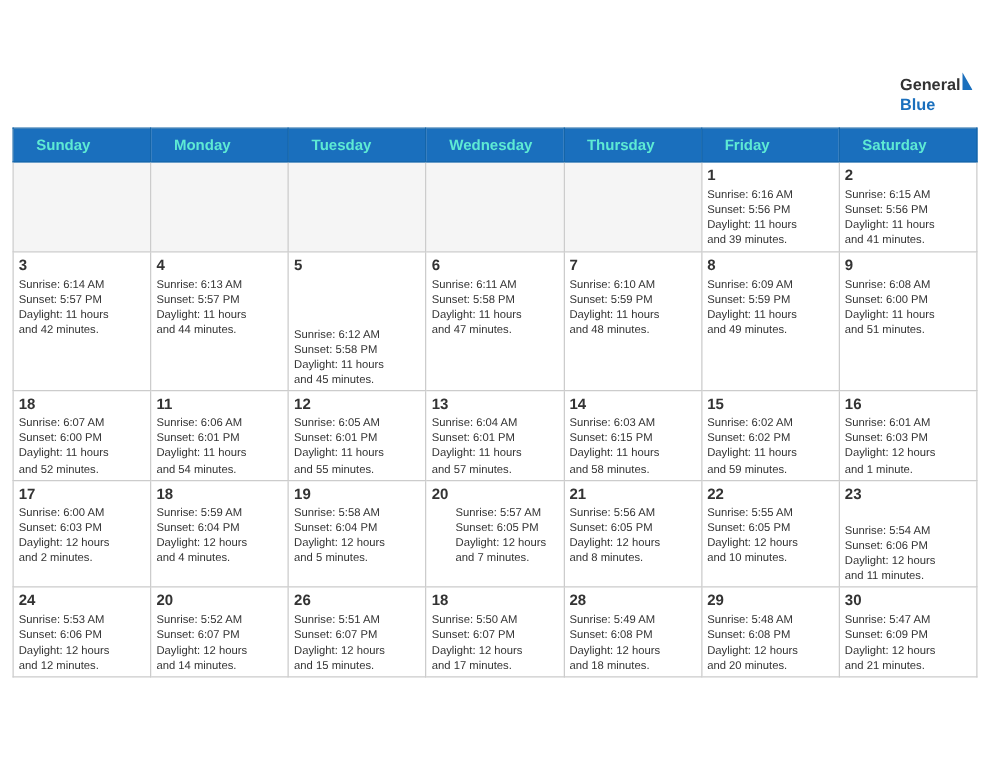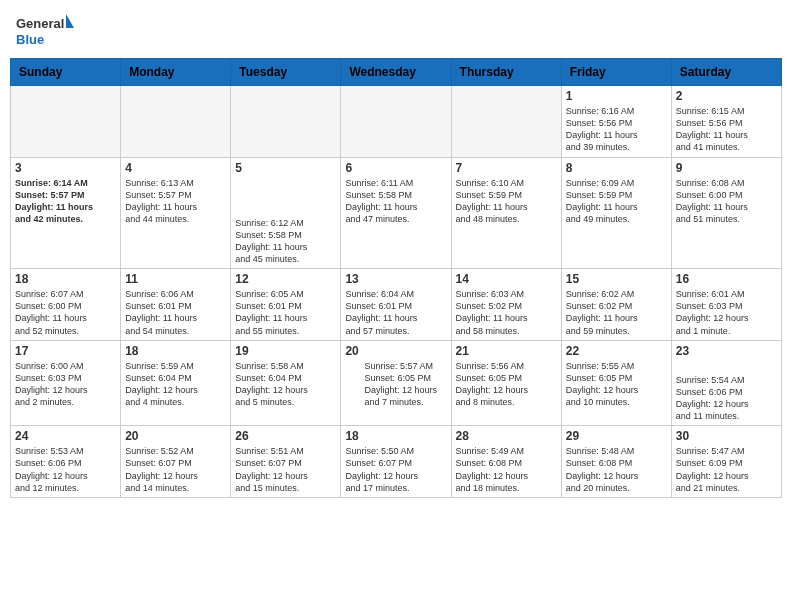--- a/index.html
+++ b/index.html
@@ -5,24 +5,25 @@
     * { box-sizing: border-box; margin: 0; padding: 0; }
     body {
       font-family: Arial, sans-serif;
       background: #fff;
       width: 792px;
       min-height: 612px;
       padding: 10px;
     }
     .header-area {
       display: flex;
-      justify-content: flex-start;
+      justify-content: flex-end;
       align-items: flex-start;
       margin-bottom: 8px;
       padding: 0 4px;
+      margin-top: 44px;
     }
     .logo {
       display: flex;
       align-items: center;
       gap: 4px;
     }
     .title-area {
       text-align: right;
     }
     .month-year {
@@ -34,24 +35,24 @@
       font-size: 14px;
       color: #555;
     }
     .calendar {
       width: 100%;
       border-collapse: collapse;
       border: 1px solid #ccc;
     }
     .calendar th {
       background: #1a6fbd;
-      color: #000000;
+      color: #5eead4;
       font-size: 12px;
       font-weight: bold;
-      padding: 6px 8px;
+      padding: 6px 18px;
       text-align: left;
       border: 1px solid #1565a8;
     }
     .calendar td {
       border: 1px solid #ccc;
       vertical-align: top;
       padding: 3px 4px;
       font-size: 9.5px;
       color: #333;
       width: calc(100% / 7);
@@ -123,21 +124,21 @@
           <span class="day-number">2</span>
           <div class="day-info" style="white-space: pre-line;">Sunrise: 6:15 AM
 Sunset: 5:56 PM
 Daylight: 11 hours
 and 41 minutes.</div>
         </td>
       </tr>
       <tr>
         <td>
           <span class="day-number">3</span>
-          <div class="day-info" style="white-space: pre-line; font-weight: bold;">Sunrise: 6:14 AM
+          <div class="day-info" style="white-space: pre-line;">Sunrise: 6:14 AM
 Sunset: 5:57 PM
 Daylight: 11 hours
 and 42 minutes.</div>
         </td>
         <td>
           <span class="day-number">4</span>
           <div class="day-info" style="white-space: pre-line;">Sunrise: 6:13 AM
 Sunset: 5:57 PM
 Daylight: 11 hours
 and 44 minutes.</div>
@@ -203,21 +204,21 @@
         <td>
           <span class="day-number">13</span>
           <div class="day-info" style="white-space: pre-line;">Sunrise: 6:04 AM
 Sunset: 6:01 PM
 Daylight: 11 hours
 and 57 minutes.</div>
         </td>
         <td>
           <span class="day-number">14</span>
           <div class="day-info" style="white-space: pre-line;">Sunrise: 6:03 AM
-Sunset: 5:02 PM
+Sunset: 6:15 PM
 Daylight: 11 hours
 and 58 minutes.</div>
         </td>
         <td>
           <span class="day-number">15</span>
           <div class="day-info" style="white-space: pre-line;">Sunrise: 6:02 AM
 Sunset: 6:02 PM
 Daylight: 11 hours
 and 59 minutes.</div>
         </td>

